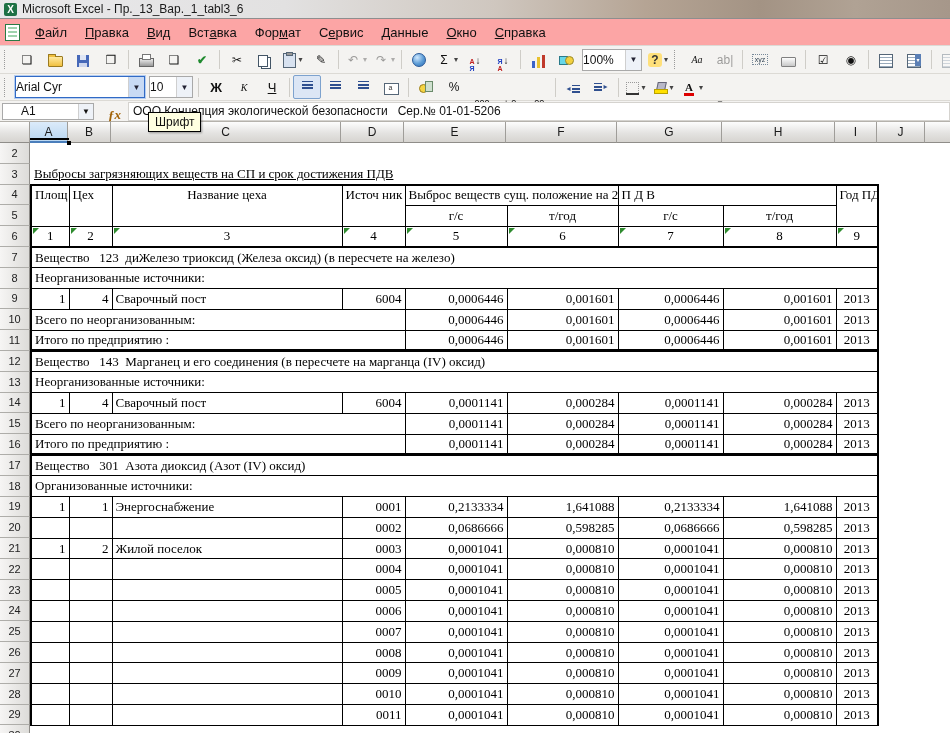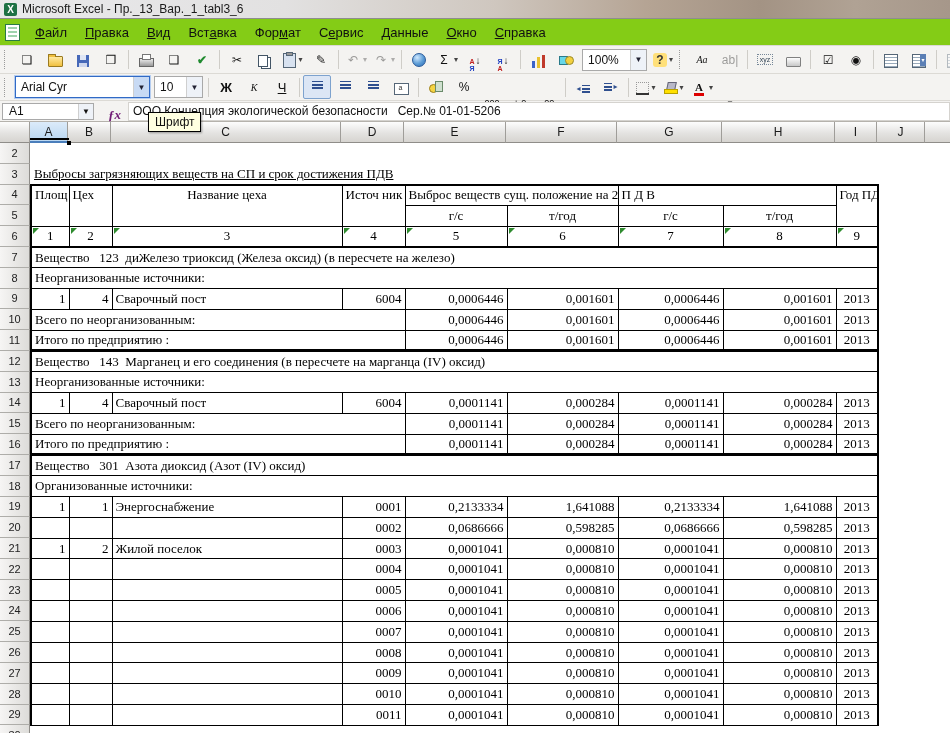--- a/index.html
+++ b/index.html
@@ -5,21 +5,21 @@
   html,body{margin:0;padding:0;background:#888;}
   .win{position:relative;width:950px;height:733px;overflow:hidden;background:#fff;
        font-family:"Liberation Sans",sans-serif;color:#111;}
   
   .tbar{height:18px;display:flex;align-items:center;gap:5px;padding-left:4px;font-size:12px;color:#1a1a1a;
         background:linear-gradient(90deg,#e9e9eb 0%,#e2e1e1 30%,#cfc7bf 52%,#b5a494 68%,#a39384 80%,#b0a294 90%,#a6978a 100%);
         border-bottom:1px solid #8e8e8e;}
   .xl{width:13px;height:13px;background:#1e7145;color:#fff;font:bold 10px/13px "Liberation Sans",sans-serif;
       text-align:center;border-radius:2px;flex:0 0 auto;}
   
-  .mbar{height:26px;display:flex;align-items:center;background:#84cc16;border-bottom:1px solid #dcdad5;
+  .mbar{height:26px;display:flex;align-items:center;background:#fca5a5;border-bottom:1px solid #dcdad5;
         padding-left:3px;font-size:13px;}
   .msheet{width:13px;height:15px;background:#fff;border:1px solid #2a7a45;margin:0 6px 0 2px;position:relative;}
   .msheet::before{content:"";position:absolute;inset:2px;background:repeating-linear-gradient(#9fd3ae 0 2px,#fff 2px 4px);}
   .mi{padding:4px 9px;cursor:default;}
   .mi u{text-decoration:underline;}
   
   .tb{height:27px;display:flex;align-items:center;background:#f4f3f1;border-bottom:1px solid #dcdad5;padding-left:2px;}
   .tb2{height:26px;}
   .grip{width:4px;height:19px;border-left:1px dotted #9a9a9a;margin:0 4px 0 2px;flex:0 0 auto;}
   .tsep{width:1px;height:19px;background:#cfcdc8;margin:0 3px;flex:0 0 auto;}
@@ -27,21 +27,21 @@
         border:1px solid transparent;border-radius:2px;flex:0 0 auto;font-size:12px;}
   .tbtn.pressed{background:#dce6f5;border-color:#7da2ce;}
   .tbtn.dis{opacity:.4;}
   .dd{font-size:8px;margin-left:2px;color:#444;}
   .tlabel{font-size:12px;}
   .tlabel.small{font-size:9px;letter-spacing:0;margin-top:32px;}
   .bB{font-weight:bold;font-size:13px;}
   .bI{font-style:italic;font-family:"Liberation Serif",serif;font-size:10px;}
   .bU{text-decoration:underline;font-size:13px;}
   .combo{display:flex;align-items:center;height:20px;background:#fff;border:1px solid #a9a9a9;
-         font-size:12px;padding-left:5px;margin:0 2px;flex:0 0 auto;}
+         font-size:12px;margin:0 2px;flex:0 0 auto;}
   .combo .cv{overflow:hidden;white-space:nowrap;flex:1;}
   .combo .ca{width:15px;align-self:stretch;display:flex;align-items:center;justify-content:center;
              font-size:8px;color:#223;border-left:1px solid #cfcfcf;background:#eef2f8;margin-left:4px;}
   .combo.focused{border-color:#316ac5;box-shadow:0 0 0 1px #b5cdf0;}
   .combo.focused .ca{background:#c8daf4;}
   
   .ic{display:inline-block;width:16px;height:16px;line-height:16px;text-align:center;font-size:12px;flex:0 0 auto;}
   .green{color:#1f8a2f;font-weight:bold;}
   .helpic{background:#ffe07a;border-radius:3px;font-weight:bold;width:14px;height:14px;line-height:14px;color:#333;}
   .ic-folder{position:relative;width:13px;height:9px;background:linear-gradient(#ffe9a0,#f0c040);
@@ -91,24 +91,24 @@
   .ic-fill::before{content:"";position:absolute;top:1px;left:3px;width:7px;height:6px;background:#b8b8c8;
              border:1px solid #667;transform:skewX(-12deg);}
   .ic-fill::after{content:"";position:absolute;left:0;bottom:0;width:12px;height:3px;background:#ffe000;border:1px solid #b8a000;}
   .fcA{font:bold 11px/11px "Liberation Serif",serif;border-bottom:3px solid #d00;padding:0 1px;display:inline-block;}
   .indwrap{display:inline-flex;align-items:center;gap:1px;font-size:8px;color:#2f4f8f;}
   .lns3{display:inline-block;width:8px;height:9px;
         background:repeating-linear-gradient(#2f4f8f 0 1.5px,transparent 1.5px 3.2px);}
   
   .fbar{height:20px;display:flex;align-items:center;background:#f4f3f1;border-bottom:1px solid #b5b2ac;font-size:12px;}
   .namebox{width:92px;height:17px;background:#fff;border:1px solid #a9a9a9;display:flex;align-items:center;
-           padding-left:6px;margin-left:2px;box-sizing:border-box;}
+           padding-left:18px;margin-left:2px;box-sizing:border-box;}
   .namebox .ca{margin-left:auto;width:14px;height:100%;display:flex;align-items:center;justify-content:center;
            font-size:8px;background:#eef2f8;border-left:1px solid #cfcfcf;}
-  .fx{font:italic bold 13px "Liberation Serif",serif;margin:8px 7px 0 14px;color:#701a75;}
+  .fx{font:italic bold 13px "Liberation Serif",serif;margin:8px 7px 0 14px;color:#a16207;}
   .ffield{flex:1;height:17px;background:#fff;border:1px solid #d5d3cf;display:flex;align-items:center;
           padding-left:4px;white-space:pre;overflow:hidden;}
   
   .chrow{display:flex;height:21px;}
   .ch{box-sizing:border-box;background:linear-gradient(#fdfdfd,#e4e3e1 55%,#d6d4d0);border-right:1px solid #9f9d99;
       border-bottom:1px solid #8f8d89;font-size:12px;display:flex;align-items:center;justify-content:center;color:#1a1a1a;flex:0 0 auto;}
   .ch.sel{background:linear-gradient(#dcebfa,#b9d6f0);border-bottom:2px solid #4a7ebb;}
   
   .sheet{position:relative;display:flex;height:595px;overflow:hidden;background:#fff;}
   .rowhdr{width:30px;flex:0 0 auto;}

